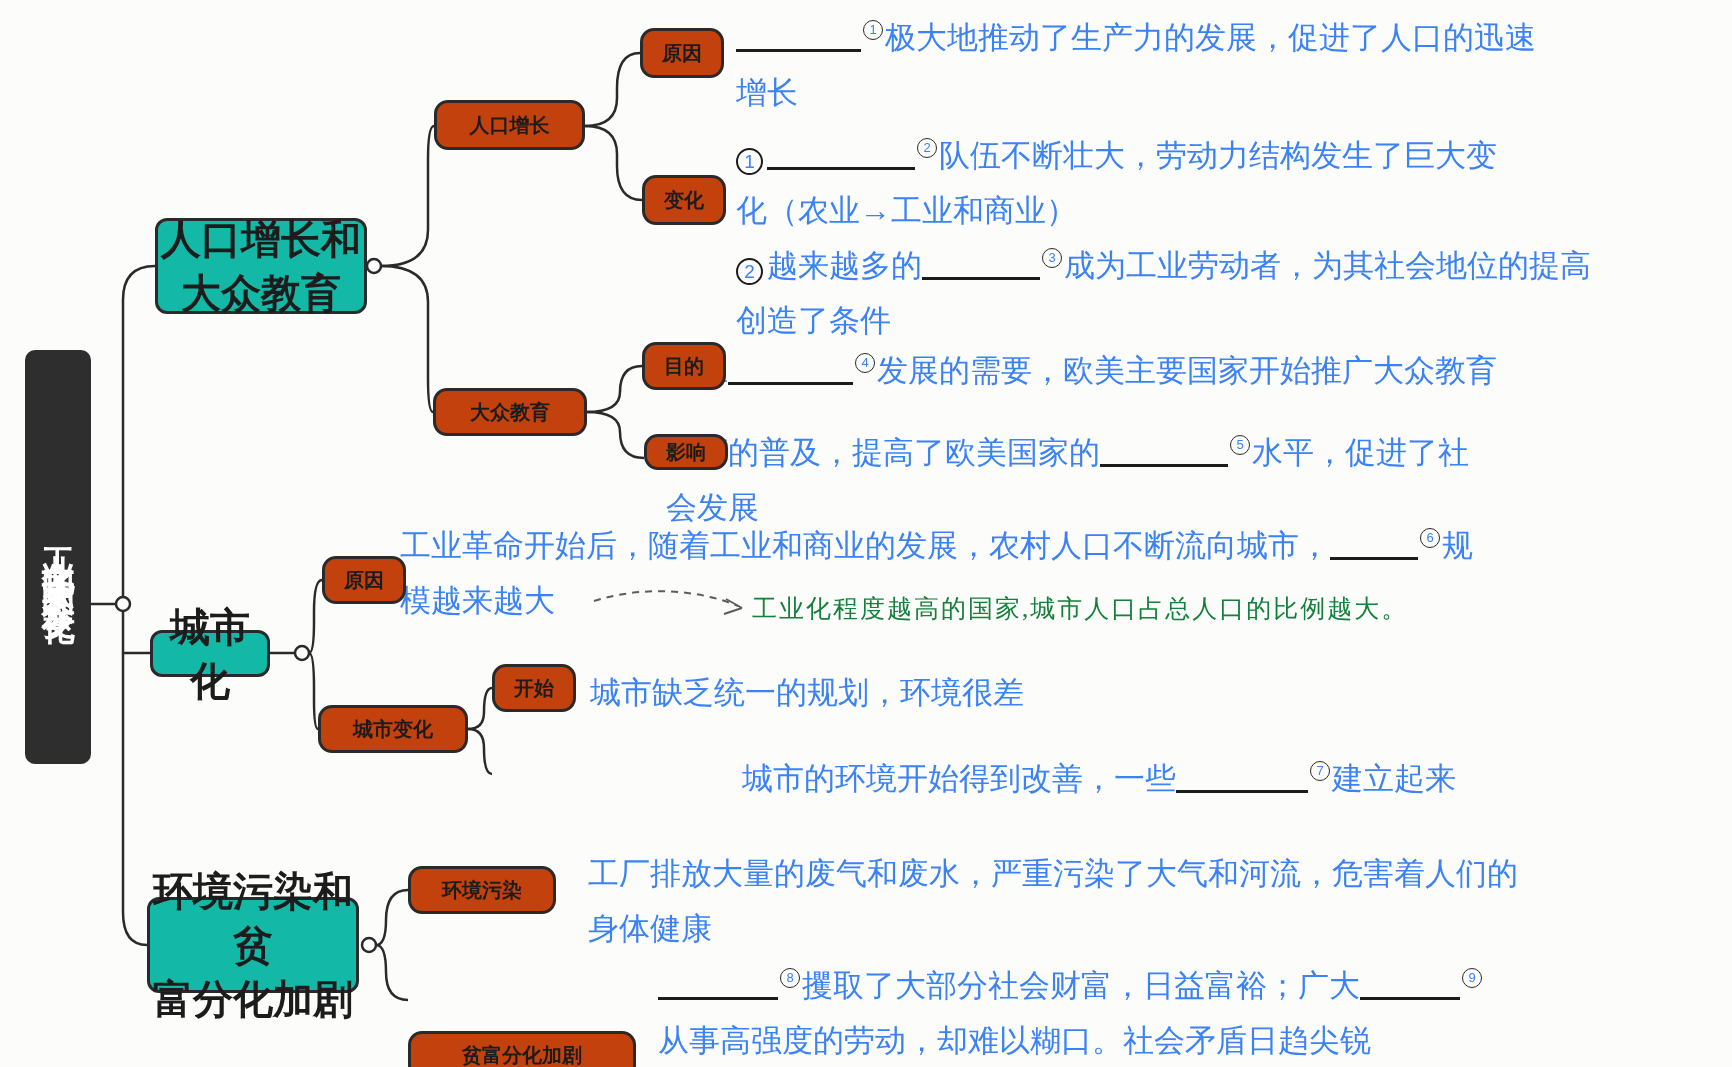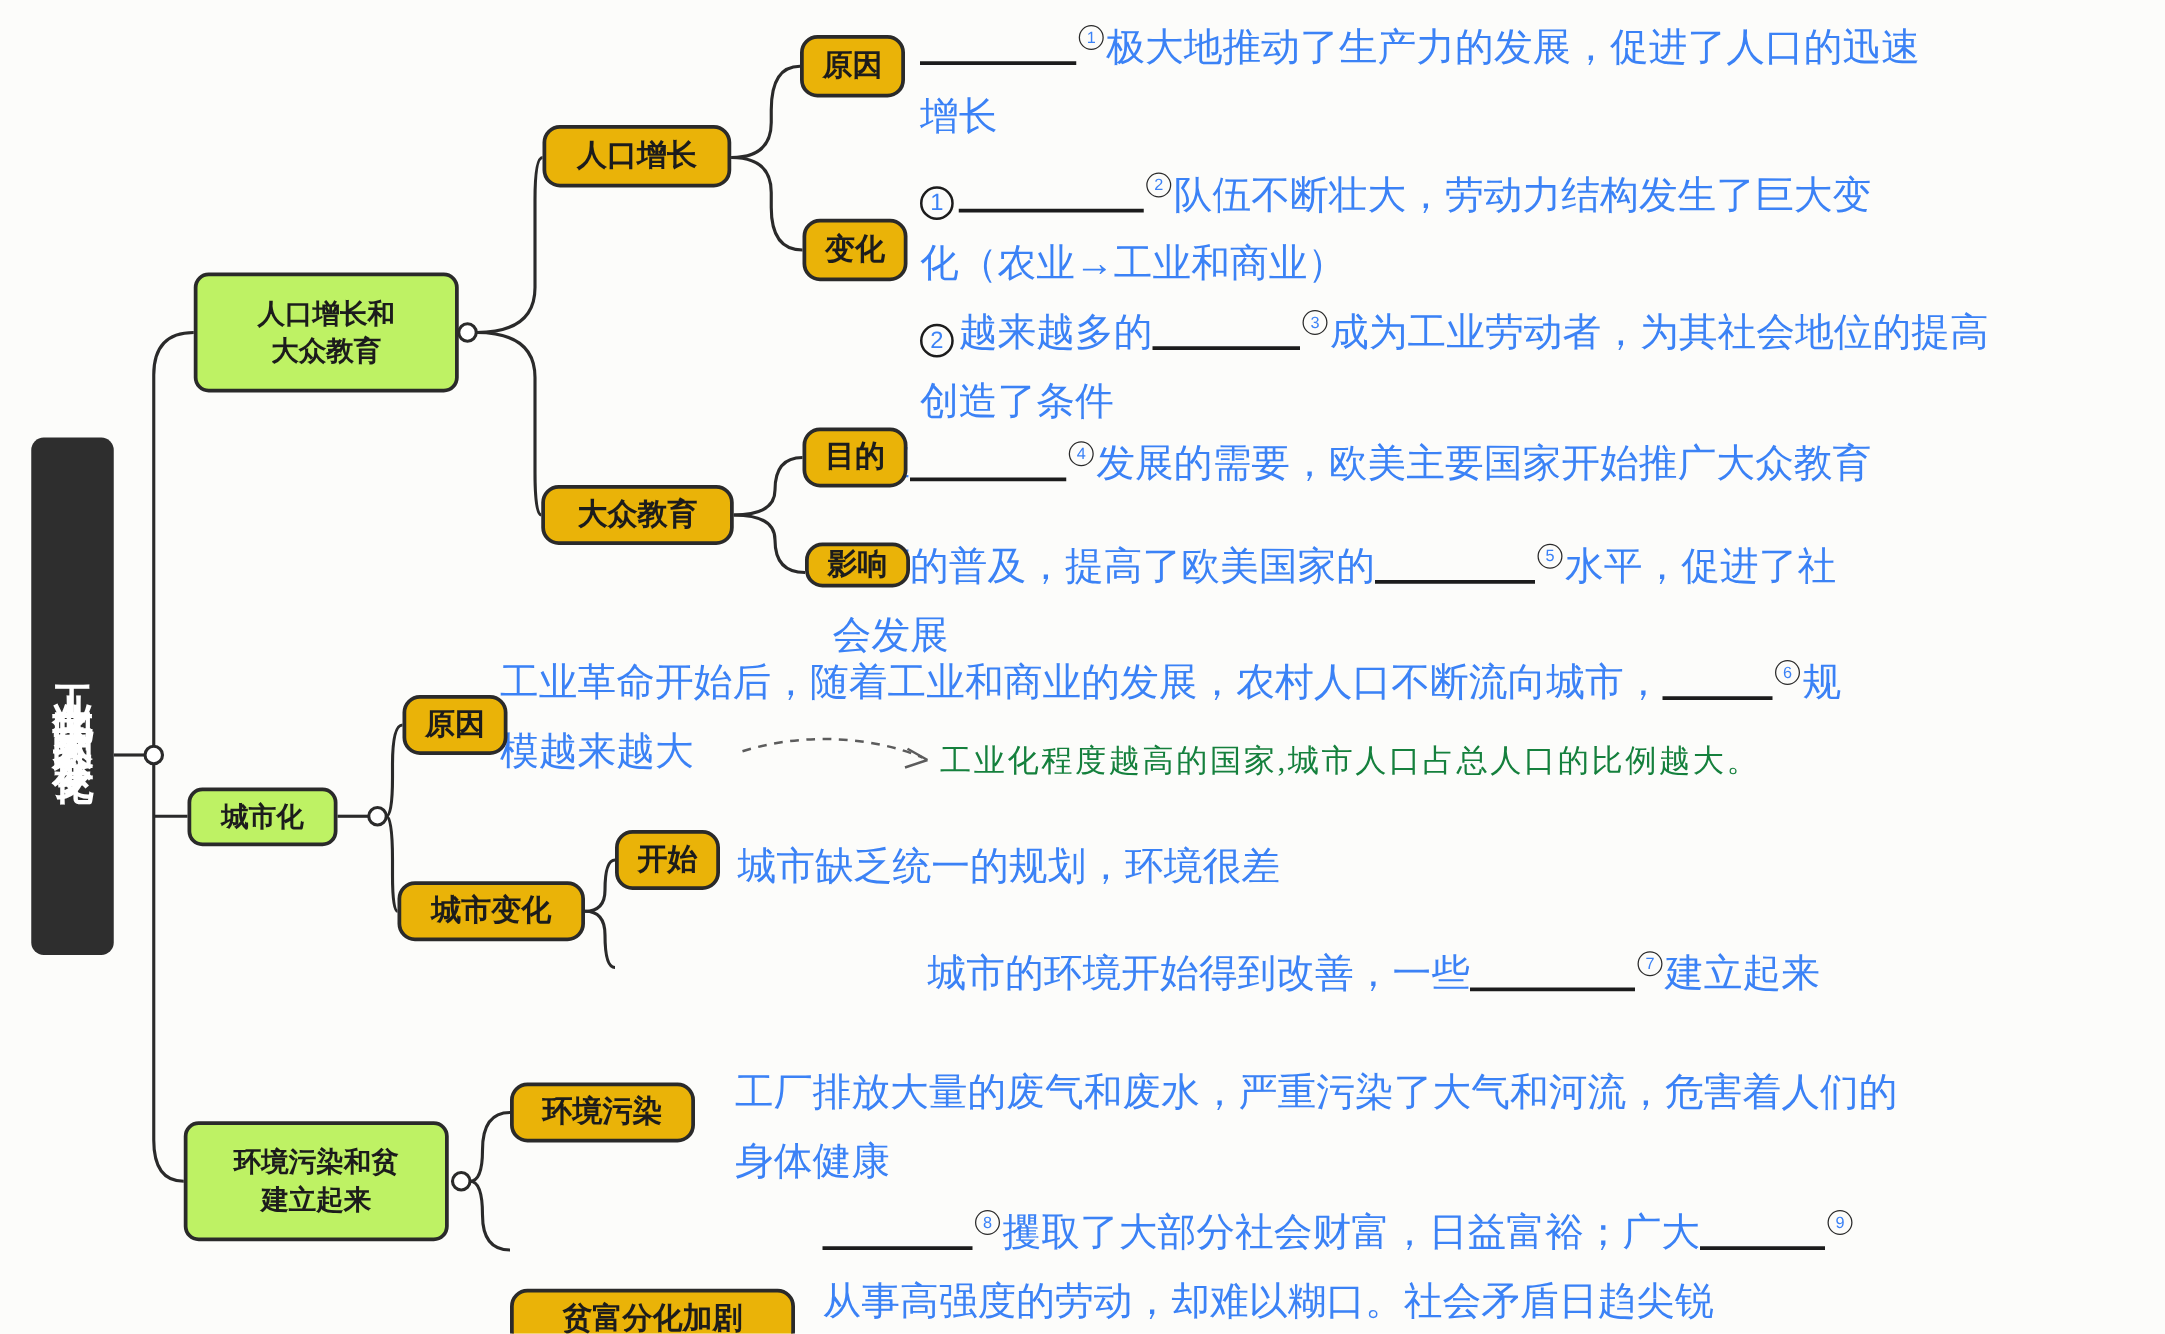--- a/index.html
+++ b/index.html
@@ -5,26 +5,26 @@
   html,body{margin:0;padding:0;background:#ffffff;}
   #canvas{
     position:relative;width:1732px;height:1067px;overflow:hidden;
     background:#fcfcfa;
     font-family:"Liberation Sans","DejaVu Sans",sans-serif;
     color:#1c1c1c;
   }
   #connectors{position:absolute;left:0;top:0;width:1732px;height:1067px;}
   .node{
     position:absolute;box-sizing:border-box;
-    border:3px solid #2a2a2a;border-radius:14px;background:#eab308;
+    border:3px solid #2a2a2a;border-radius:14px;background:#c2410c;
     display:flex;align-items:center;justify-content:center;
-    font-weight:bold;font-size:24px;line-height:1.35;
+    font-weight:bold;font-size:20px;line-height:1.35;
     white-space:pre-line;text-align:center;z-index:2;
   }
-  .n-grey{background:#bef264;font-size:22px;border-radius:12px;}
+  .n-grey{background:#14b8a6;font-size:40px;border-radius:12px;}
   .n-root{
     background:#2e2e2e;color:#ffffff;border:none;border-radius:10px;
     writing-mode:vertical-rl;text-orientation:upright;
     font-size:33px;letter-spacing:7px;font-weight:bold;
   }
   .txt{
     position:absolute;font-family:"Liberation Serif","DejaVu Serif",serif;
     font-size:31px;line-height:55px;color:#3b82f6;z-index:1;
   }
   .blank{
@@ -122,21 +122,21 @@
   <div class="note" style="left:752px;top:592px;">工业化程度越高的国家,城市人口占总人口的比例越大。</div>
 
   <div class="node" style="left:318px;top:705px;width:150px;height:48px;">城市变化</div>
 
   <div class="node" style="left:492px;top:664px;width:84px;height:48px;">开始</div>
   <div class="txt" style="left:590px;top:665px;width:900px;">城市缺乏统一的规划，环境很差</div>
 
   <div class="txt" style="left:742px;top:751px;width:950px;">城市的环境开始得到改善，一些<span class="blank" style="width: 132px;"></span><span class="sc">7</span>建立起来</div>
 
   <div class="node n-grey" style="left:147px;top:897px;width:212px;height:96px;">环境污染和贫
-建立起来</div>
+富分化加剧</div>
 
   <div class="node" style="left:408px;top:866px;width:148px;height:48px;">环境污染</div>
   <div class="txt" style="left:588px;top:846px;width:1100px;">工厂排放大量的废气和废水，严重污染了大气和河流，危害着人们的<br>身体健康</div>
 
   <div class="node" style="left:408px;top:1031px;width:228px;height:48px;">贫富分化加剧</div>
   <div class="txt" style="left:658px;top:958px;width:1100px;"><span class="blank" style="width: 120px;"></span><span class="sc">8</span>攫取了大部分社会财富，日益富裕；广大<span class="blank" style="width: 100px;"></span><span class="sc">9</span><br>从事高强度的劳动，却难以糊口。社会矛盾日趋尖锐</div>
 
 </div>
 
 </body></html>

